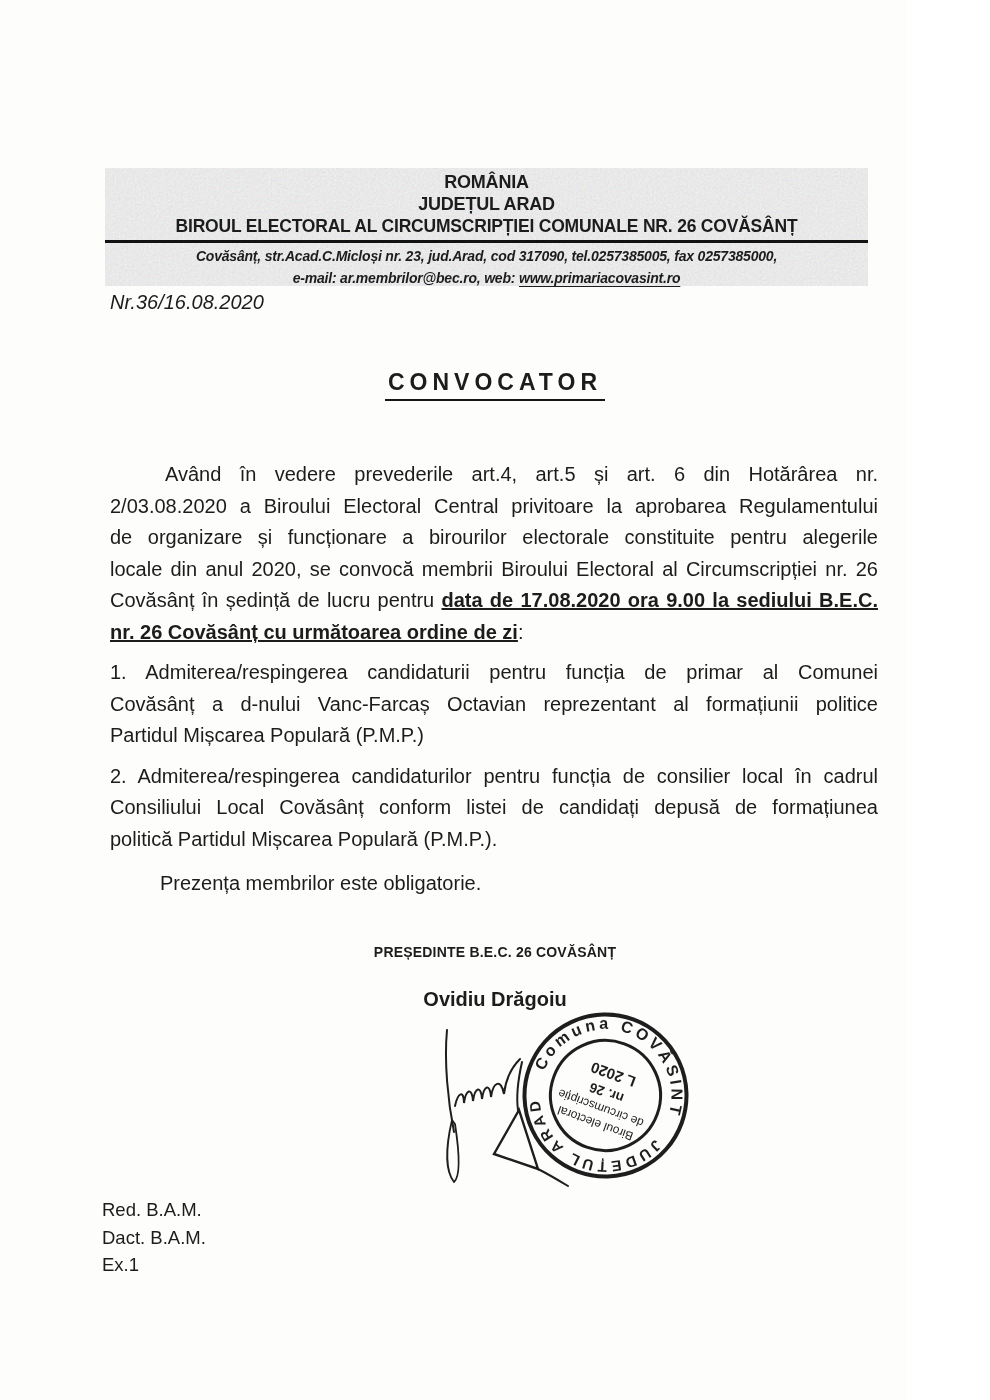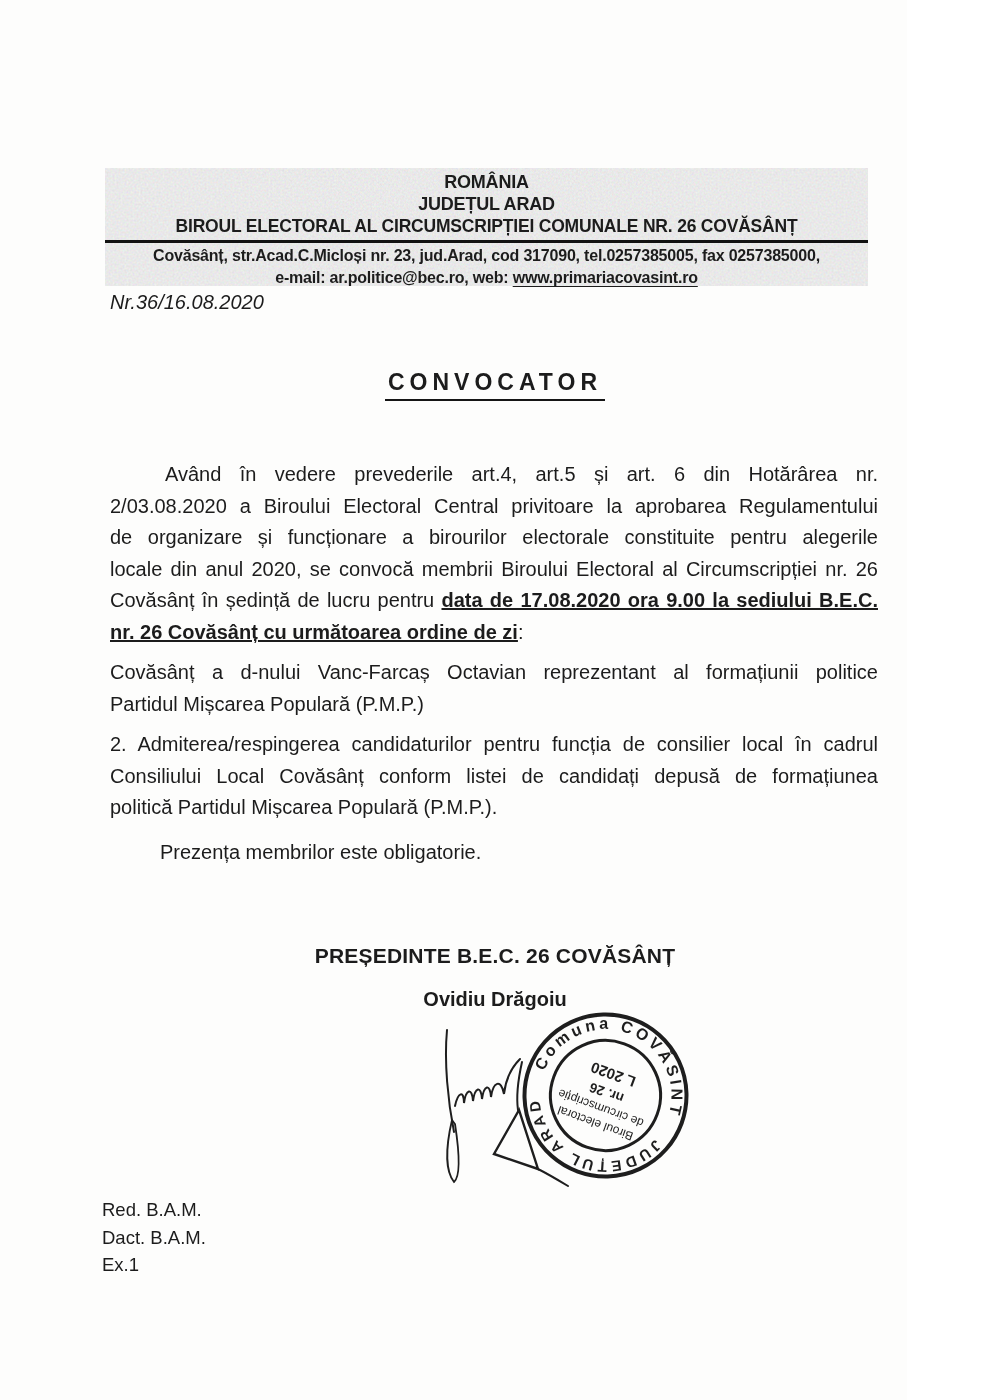--- a/index.html
+++ b/index.html
@@ -11,21 +11,21 @@
   }
   
   .letterhead {
     position:absolute; left:105px; top:168px; width:763px; height:118px;
   }
   .letterhead .noise { position:absolute; left:0; top:0; z-index:0; }
   .lh-text { position:relative; z-index:1; text-align:center; padding-top:3px; }
   .lh-line { font-weight:bold; font-size:18px; line-height:22px; letter-spacing:-0.2px; }
   .lh-line3 { font-weight:bold; font-size:17.5px; line-height:23px; letter-spacing:-0.2px; }
   .lh-rule { border:0; border-top:3.5px solid #121212; margin:2px 0 2px 0; position:relative; z-index:1; }
-  .lh-addr, .lh-mail { font-weight:bold; font-size:16px; line-height:22px; letter-spacing:-0.2px; }
+  .lh-addr, .lh-mail { font-weight:bold; font-size:14px; line-height:22px; letter-spacing:-0.2px;font-style:italic; }
   .lh-web { text-decoration:underline; text-underline-offset:3px; }
   
   .doc-number { position:absolute; left:110px; top:291px; font-size:20px;font-style:italic; }
   
   .title-wrap { position:absolute; left:0; top:369px; width:990px; text-align:center; }
   .title {
     display:inline-block; font-weight:bold; font-size:23px; letter-spacing:5px;
     border-bottom:2.5px solid #151515; padding:0 3px 3px 3px;
   }
   
@@ -34,21 +34,21 @@
     line-height:31.5px; white-space:nowrap; overflow:hidden;
     text-align:justify; text-align-last:justify;
   }
   .tline.last { text-align-last:left; }
   .tline.indent { text-indent:55px; }
   .tline .b { font-weight:bold;text-decoration:underline; }
   .blk { margin-top:9px; }
   .closing { margin-top:13px; line-height:31.5px; text-indent:50px; }
   
   .president { position:absolute; left:0; top:944px; width:990px; text-align:center;
-               font-weight:bold; font-size:21px; letter-spacing:0.2px; }
+               font-weight:bold; font-size:14px; letter-spacing:0.2px; }
   .pname { position:absolute; left:0; top:988px; width:990px; text-align:center;
            font-weight:bold; font-size:20px; }
   .signature { position:absolute; left:418px; top:1002px; }
   .stamp { position:absolute; left:518px; top:1008px; }
   
   .footer { position:absolute; left:102px; top:1196px; font-size:18.5px; line-height:27.5px; }
 </style>
 </head>
 <body>
 
@@ -69,40 +69,41 @@
       </defs>
       <rect width="763" height="118" fill="#d2d2d2"></rect>
       <rect width="763" height="118" filter="url(#paperNoise)" opacity="0.85"></rect>
     </svg>
     <div class="lh-text">
       <div class="lh-line">ROMÂNIA</div>
       <div class="lh-line">JUDEȚUL ARAD</div>
       <div class="lh-line3">BIROUL ELECTORAL AL CIRCUMSCRIPȚIEI COMUNALE NR. 26 COVĂSÂNȚ</div>
       <hr class="lh-rule">
       <div class="lh-addr">Covăsânț, str.Acad.C.Micloși nr. 23, jud.Arad, cod 317090, tel.0257385005, fax 0257385000,</div>
-      <div class="lh-mail"><span>e-mail: ar.politice@bec.ro, web: </span><span class="lh-web">www.primariacovasint.ro</span></div>
+      <div class="lh-mail"><span>e-mail: ar.membrilor@bec.ro, web: </span><span class="lh-web">www.primariacovasint.ro</span></div>
     </div>
   </div>
 
   <div class="doc-number">Nr.36/16.08.2020</div>
 
   <div class="title-wrap">
     <span class="title">CONVOCATOR</span>
   </div>
 
   <div class="body-text">
     <div>
         <div class="tline indent"><span>Având în vedere prevederile art.4, art.5 și art. 6 din Hotărârea nr.</span></div>
         <div class="tline"><span>2/03.08.2020 a Biroului Electoral Central privitoare la aprobarea Regulamentului</span></div>
         <div class="tline"><span>de organizare și funcționare a birourilor electorale constituite pentru alegerile</span></div>
         <div class="tline"><span>locale din anul 2020, se convocă membrii Biroului Electoral al Circumscripției nr. 26</span></div>
         <div class="tline"><span>Covăsânț în ședință de lucru pentru </span><span class="b">data de 17.08.2020 ora 9.00 la sediului B.E.C.</span></div>
         <div class="tline last"><span class="b">nr. 26 Covăsânț cu următoarea ordine de zi</span><span>:</span></div>
       </div>
     <div class="blk">
+        <div class="tline"><span>1. Admiterea/respingerea candidaturii pentru funcția de primar al Comunei</span></div>
         <div class="tline"><span>Covăsânț a d-nului Vanc-Farcaș Octavian reprezentant al formațiunii politice</span></div>
         <div class="tline last"><span>Partidul Mișcarea Populară (P.M.P.)</span></div>
       </div>
     <div class="blk">
         <div class="tline"><span>2. Admiterea/respingerea candidaturilor pentru funcția de consilier local în cadrul</span></div>
         <div class="tline"><span>Consiliului Local Covăsânț conform listei de candidați depusă de formațiunea</span></div>
         <div class="tline last"><span>politică Partidul Mișcarea Populară (P.M.P.).</span></div>
       </div>
     <div class="closing">Prezența membrilor este obligatorie.</div>
   </div>

